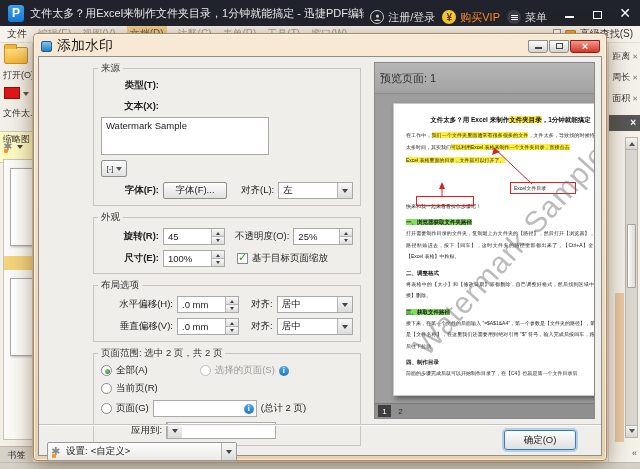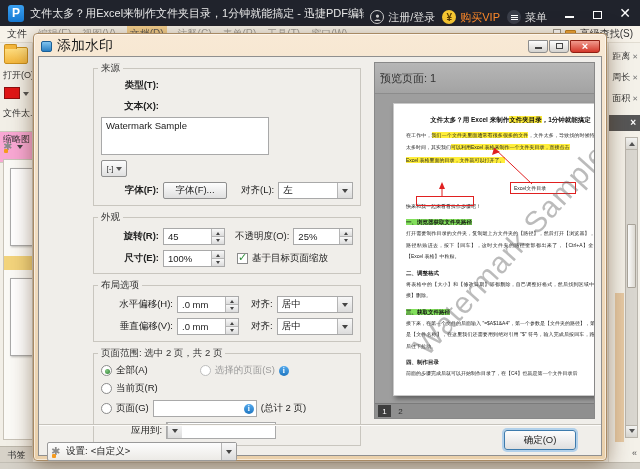--- a/index.html
+++ b/index.html
@@ -42,21 +42,21 @@
               border-right:1px solid #d9d4ca; overflow:hidden; z-index:1; }
   .folder-big { position:absolute; left:4px; top:4px; width:24px; height:17px;
                 background:linear-gradient(#ffe084,#f4b73c); border:1px solid #c98f1e; border-radius:2px; }
   .folder-big::before { content:""; position:absolute; left:-1px; top:-4px; width:11px; height:4px;
                 background:#f4b73c; border:1px solid #c98f1e; border-bottom:none; border-radius:2px 2px 0 0; }
   .open-lbl { position:absolute; left:3px; top:26px; font-size:9px; color:#333; white-space:nowrap; }
   .swatch { position:absolute; left:4px; top:44px; width:16px; height:12px; background:#e01616; border:1px solid #8d0f0f; }
   .swatch-arrow { position:absolute; left:23px; top:49px; width:0; height:0;
                   border:3px solid transparent; border-top:4px solid #555; }
   .doc-tab-lbl { position:absolute; left:3px; top:64px; font-size:9px; color:#333; white-space:nowrap; }
-  .thumb-hdr { position:absolute; left:0; top:88px; width:33px; height:32px; background:#f9a8d4;
+  .thumb-hdr { position:absolute; left:0; top:88px; width:33px; height:32px; background:#fef9c3;
                border-top:1px solid #cfcabe; border-bottom:1px solid #cfcabe;
                font-size:9px; color:#333; padding:1px 0 0 3px; white-space:nowrap; }
   .gear-row { position:absolute; left:3px; top:98px; display:flex; align-items:center; gap:2px; }
   .thumb-panel { position:absolute; left:3px; top:116px; width:30px; bottom:22px; background:#fbfaf6;
                  border:1px solid #c8c3b8; border-right:none; }
   .thumb-page { position:absolute; left:6px; width:40px; height:78px; background:#fff; border:1px solid #ab ab; border:1px solid #aaa; box-shadow:1px 1px 2px rgba(0,0,0,.25); }
   .thumb-band { position:absolute; left:0; right:0; height:14px; background:#f3d47c; }
   .bookmark-tab { position:absolute; left:0; bottom:0; width:33px; height:16px; background:#d7d2c8;
                   border-top:1px solid #bcb7ab; font-size:9px; color:#333; text-align:center; padding-top:2px; }
 

